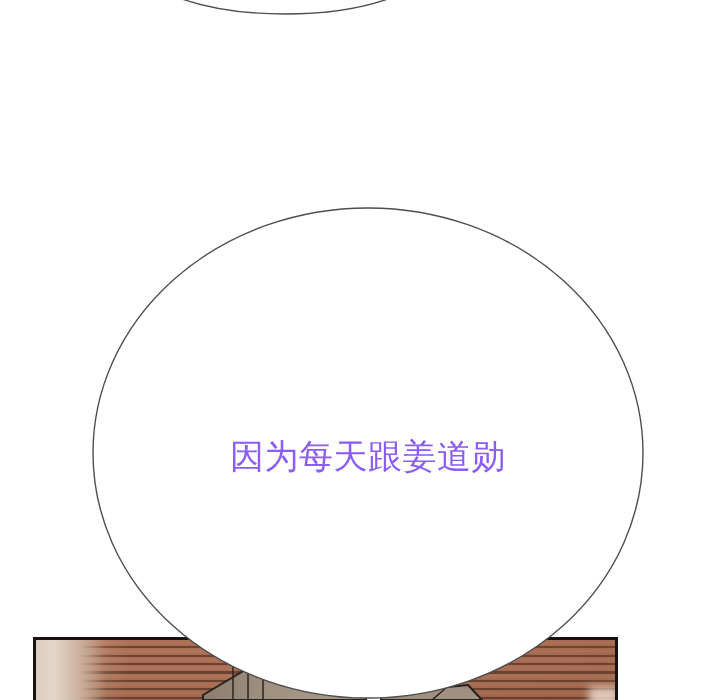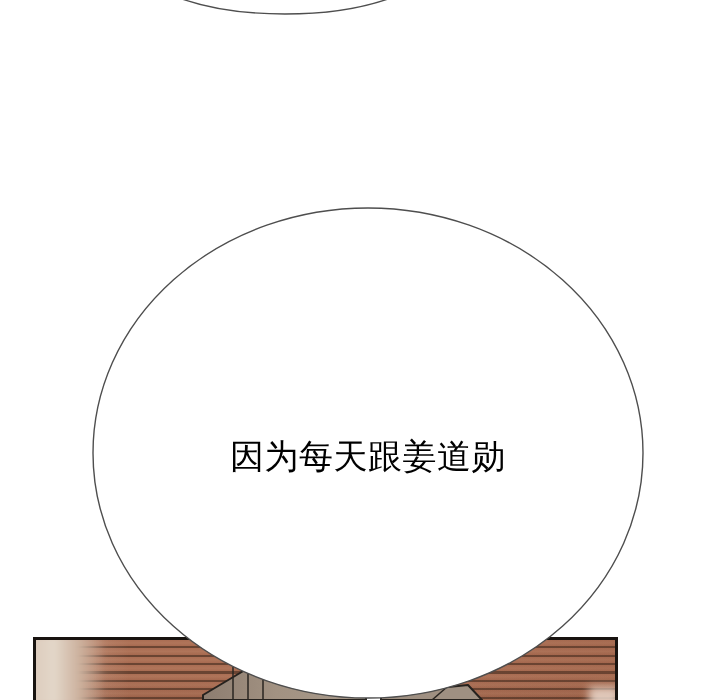--- a/index.html
+++ b/index.html
@@ -66,21 +66,21 @@
     box-sizing: border-box;
     display: flex;
     flex-direction: row;
     justify-content: center;
     align-items: center;
     text-align: center;
     font-size: 34px;
     line-height: 45px;
     font-weight: 500;
     letter-spacing: 0.5px;
-    color: #000000;
+    color: #8b5cf6;
   }
   .bubble-text span { display: block; white-space: nowrap; }
 </style>
 </head>
 <body>
 
 <div class="page">
 
   <div class="panel">
     <div class="blur-band"></div>

